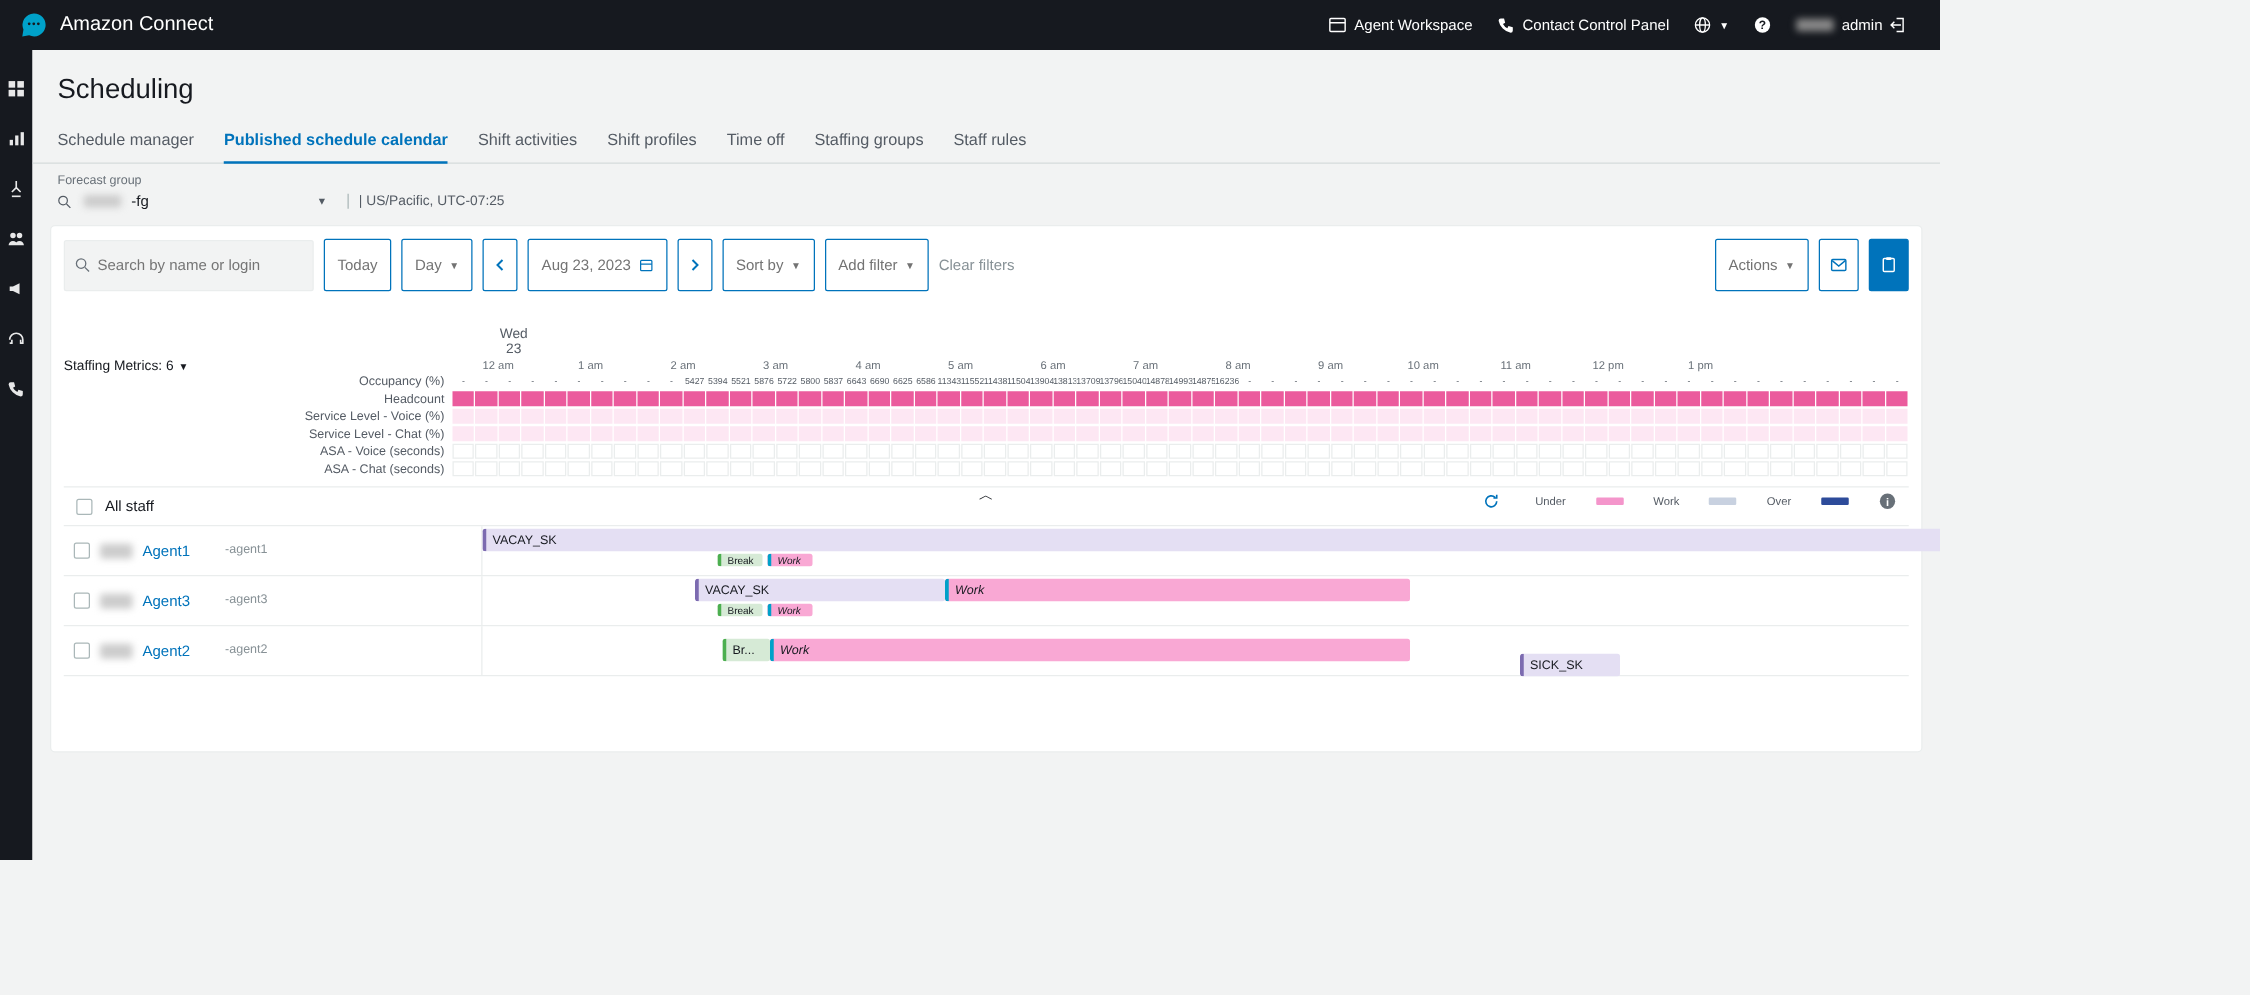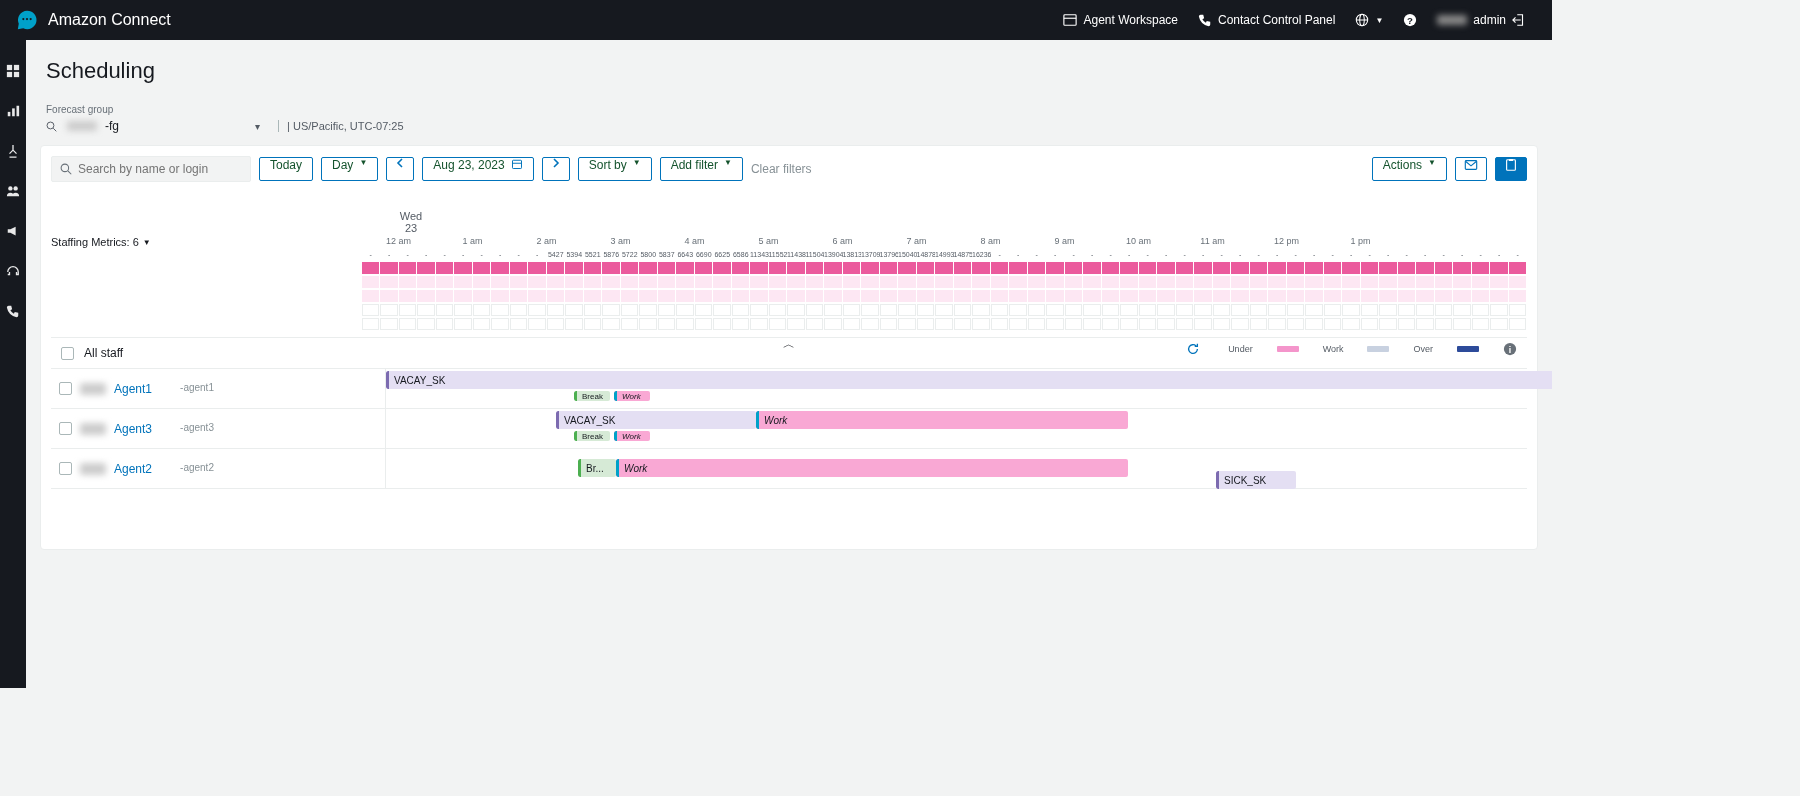--- a/index.html
+++ b/index.html
@@ -21,23 +21,23 @@
 .fg-row { padding:8px 20px 4px; }
 .fg-label { font-size:10px; color:#687078; }
 .fg-picker { display:flex; align-items:center; gap:6px; margin-top:2px; }
 .fg-picker .search-icon { width:11px; height:11px; color:#545b64; }
 .fg-name { font-size:12px; color:#16191f; padding:2px 4px; display:flex; align-items:center; gap:8px; }
 .fg-name .blur { filter:blur(3px); }
 .fg-name .caret { font-size:10px; color:#545b64; }
 .tz { font-size:11px; color:#545b64; margin-left:8px; border-left:1px solid #aab7b8; padding-left:8px; }
 .panel { margin:6px 14px 14px; background:#fff; border:1px solid #eaeded; border-radius:4px; padding:10px 10px 60px; position:relative; }
 .toolbar { display:flex; gap:8px; align-items:center; }
-.search-box { flex:0 0 200px; background:#f2f3f3; border:1px solid #eaeded; border-radius:2px; height:26px; display:flex; align-items:center; padding:0 8px; gap:6px; }
+.search-box { flex:0 0 200px; background:#f2f3f3; border:1px solid #eaeded; border-radius:2px; height:41px; display:flex; align-items:center; padding:0 8px; gap:6px; }
 .search-box input { border:none; background:transparent; outline:none; font-size:12px; flex:1; color:#545b64; }
-.btn { height:24px; border:1px solid #0073bb; background:#fff; color:#14532d; font-size:12px; padding:0 10px; border-radius:2px; display:flex; align-items:flex-start; gap:6px; cursor:pointer; }
+.btn { height:42px; border:1px solid #0073bb; background:#fff; color:#737373; font-size:12px; padding:0 10px; border-radius:2px; display:flex; align-items:center; gap:6px; cursor:pointer; }
 .btn.icon-only { padding:0 8px; }
 .btn .caret { font-size:8px; }
 .link-btn { color:#0073bb; font-size:12px; cursor:pointer; }
 .link-btn.muted { color:#879196; }
 .toolbar .spacer { flex:1; }
 .schedule-area { margin-top:28px; position:relative; }
 .date-header { text-align:center; font-size:11px; color:#545b64; margin-left:335px; width:50px; }
 .metrics-head { display:flex; align-items:flex-start; margin-top:2px; }
 .metrics-left { width:335px; text-align:right; padding-right:6px; }
 .metrics-left .sm-label { font-size:11px; color:#16191f; display:flex; justify-content:flex-start; align-items:center; gap:4px; }
@@ -156,20 +156,29 @@
       <path d="M2 9a6 6 0 0 1 12 0v3h-2V9m-8 0v3H2" fill="none" stroke="#fff" stroke-width="1.5"></path>
     </svg>
   <svg class="icn" viewBox="0 0 16 16">
       <path d="M3 2l3 0 1 4-2 1a10 10 0 0 0 4 4l1-2 4 1 0 3a2 2 0 0 1-2 2A14 14 0 0 1 1 4a2 2 0 0 1 2-2z" fill="#fff"></path>
     </svg>
 </div>
 
 <div class="main">
   <div class="page-title">Scheduling</div>
 
+  <div class="tabs" id="tabs">
+      <div class="tab">Schedule manager</div>
+      <div class="tab active">Published schedule calendar</div>
+      <div class="tab">Shift activities</div>
+      <div class="tab">Shift profiles</div>
+      <div class="tab">Time off</div>
+      <div class="tab">Staffing groups</div>
+      <div class="tab">Staff rules</div>
+    </div>
 
   <div class="fg-row">
     <div class="fg-label">Forecast group</div>
     <div class="fg-picker">
       <svg class="search-icon" viewBox="0 0 16 16">
           <circle cx="6.5" cy="6.5" r="5" fill="none" stroke="#545b64" stroke-width="1.4"></circle>
           <line x1="10.5" y1="10.5" x2="15" y2="15" stroke="#545b64" stroke-width="1.4"></line>
         </svg>
       <div class="fg-name">
         <span class="blur" style="background:#ccc;width:30px;height:10px;border-radius:2px;"></span>
@@ -246,20 +255,28 @@
       <div class="date-header">
         <div>Wed</div>
         <div>23</div>
       </div>
 
       <div class="metrics-head">
         <div class="metrics-left">
           <div class="sm-label">
               <span>Staffing Metrics: 6</span>
               <span style="font-size:8px;">▼</span>
+            </div>
+          <div id="metric-names">
+              <div class="metric-name">Occupancy (%)</div>
+              <div class="metric-name">Headcount</div>
+              <div class="metric-name">Service Level - Voice (%)</div>
+              <div class="metric-name">Service Level - Chat (%)</div>
+              <div class="metric-name">ASA - Voice (seconds)</div>
+              <div class="metric-name">ASA - Chat (seconds)</div>
             </div>
         </div>
         <div class="metrics-grid">
           <div class="hour-labels" id="hour-labels">
               <div>12 am</div>
               <div>1 am</div>
               <div>2 am</div>
               <div>3 am</div>
               <div>4 am</div>
               <div>5 am</div>

